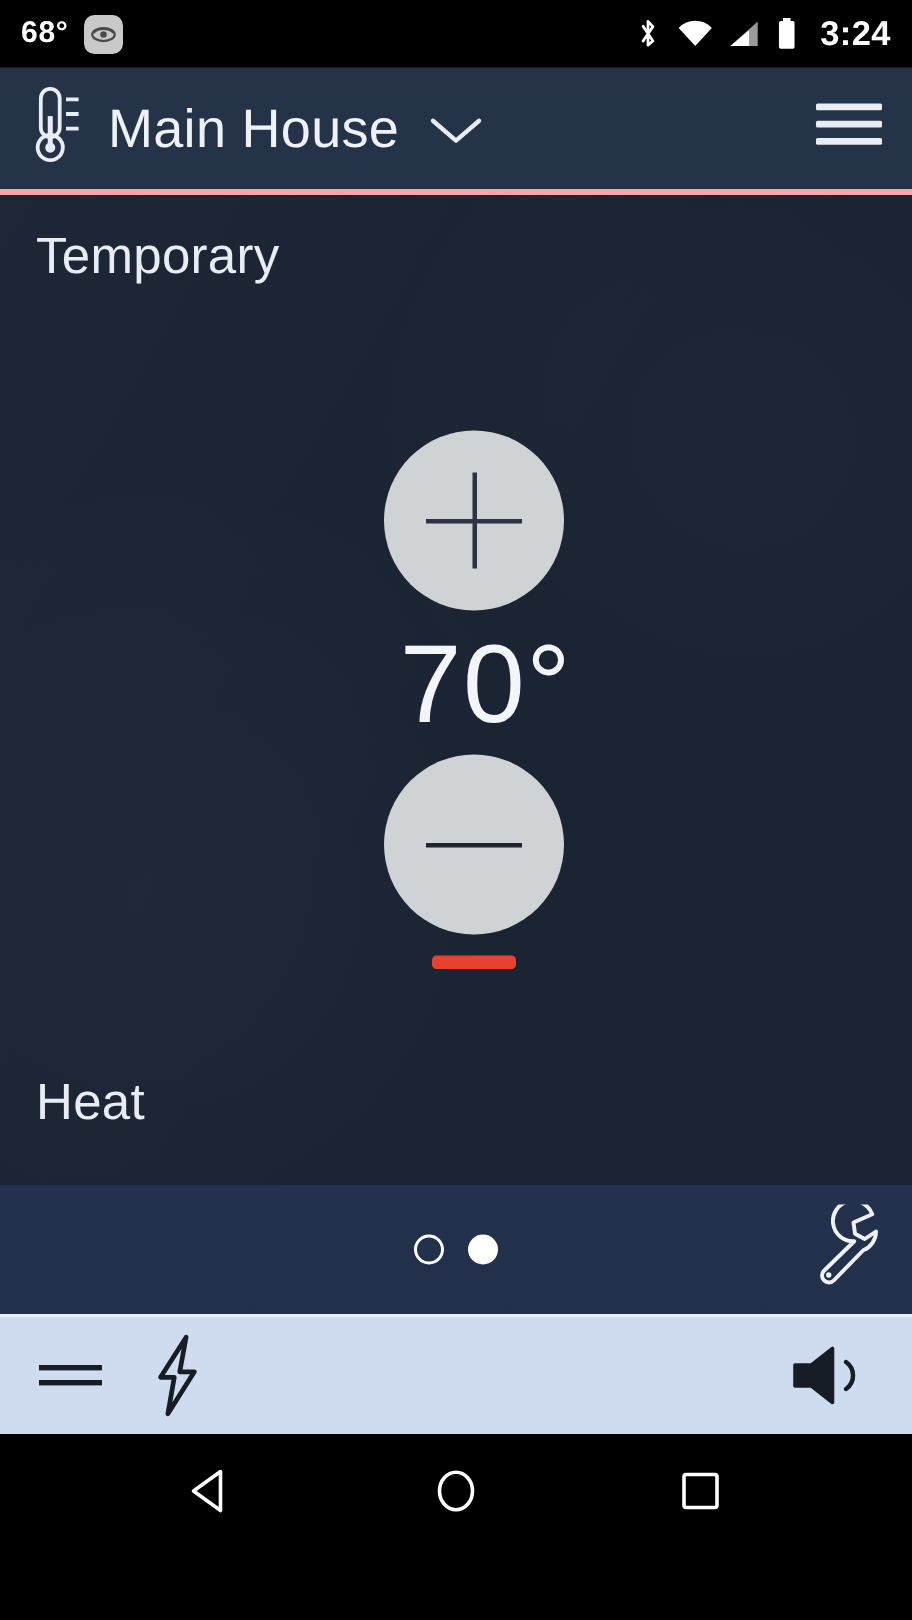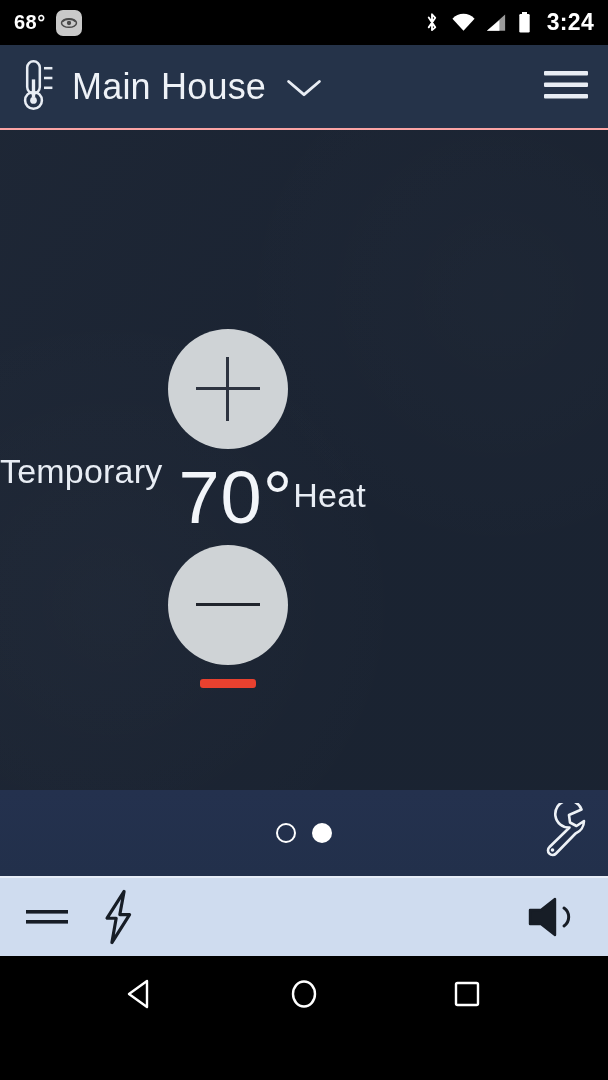--- a/index.html
+++ b/index.html
@@ -23,38 +23,39 @@
     background:#c9c9c9; display:flex; align-items:center; justify-content:center;
   }
   .sb-spacer{ flex:1; }
   .sb-right{ display:flex; align-items:center; gap:9px; }
   .sb-clock{ font-size:23px; font-weight:bold; margin-left:6px; letter-spacing:.3px; }
 
   
   .appbar{
     flex:0 0 85px; height:85px; background:#253349;
     display:flex; align-items:center; padding:0 16px;
-    border-bottom:2px solid #fca5a5;
+    border-bottom:4px solid #fca5a5;
   }
   .appbar-title{
     color:#eef2f7; font-size:36px; font-weight:400; margin-left:14px;
     white-space:nowrap; letter-spacing:.2px;
   }
   .chev{ margin-left:16px; display:flex; align-items:center; }
   .appbar-spacer{ flex:1; }
 
   
   .content{
     flex:1 1 auto; position:relative; background:#1b2433;
     background-image:
       linear-gradient(120deg, rgba(255,255,255,.012) 0%, rgba(0,0,0,.03) 60%),
       radial-gradient(circle at 18% 72%, rgba(255,255,255,.018), rgba(0,0,0,0) 45%),
       radial-gradient(circle at 82% 25%, rgba(255,255,255,.014), rgba(0,0,0,0) 40%);
-    display:flex; flex-direction:row; align-items:center;
+    display:flex; flex-direction:column; 
     overflow:hidden;
+    padding-left:24px;
   }
   .mode-label{
     color:#e8edf4; font-size:34px; font-weight:400;
     margin-top:22px; letter-spacing:.2px;
   }
   .stepper{
     margin-top:96px; display:flex; flex-direction:column; align-items:center;
   }
   .circle-btn{
     width:120px; height:120px; border-radius:50%;

